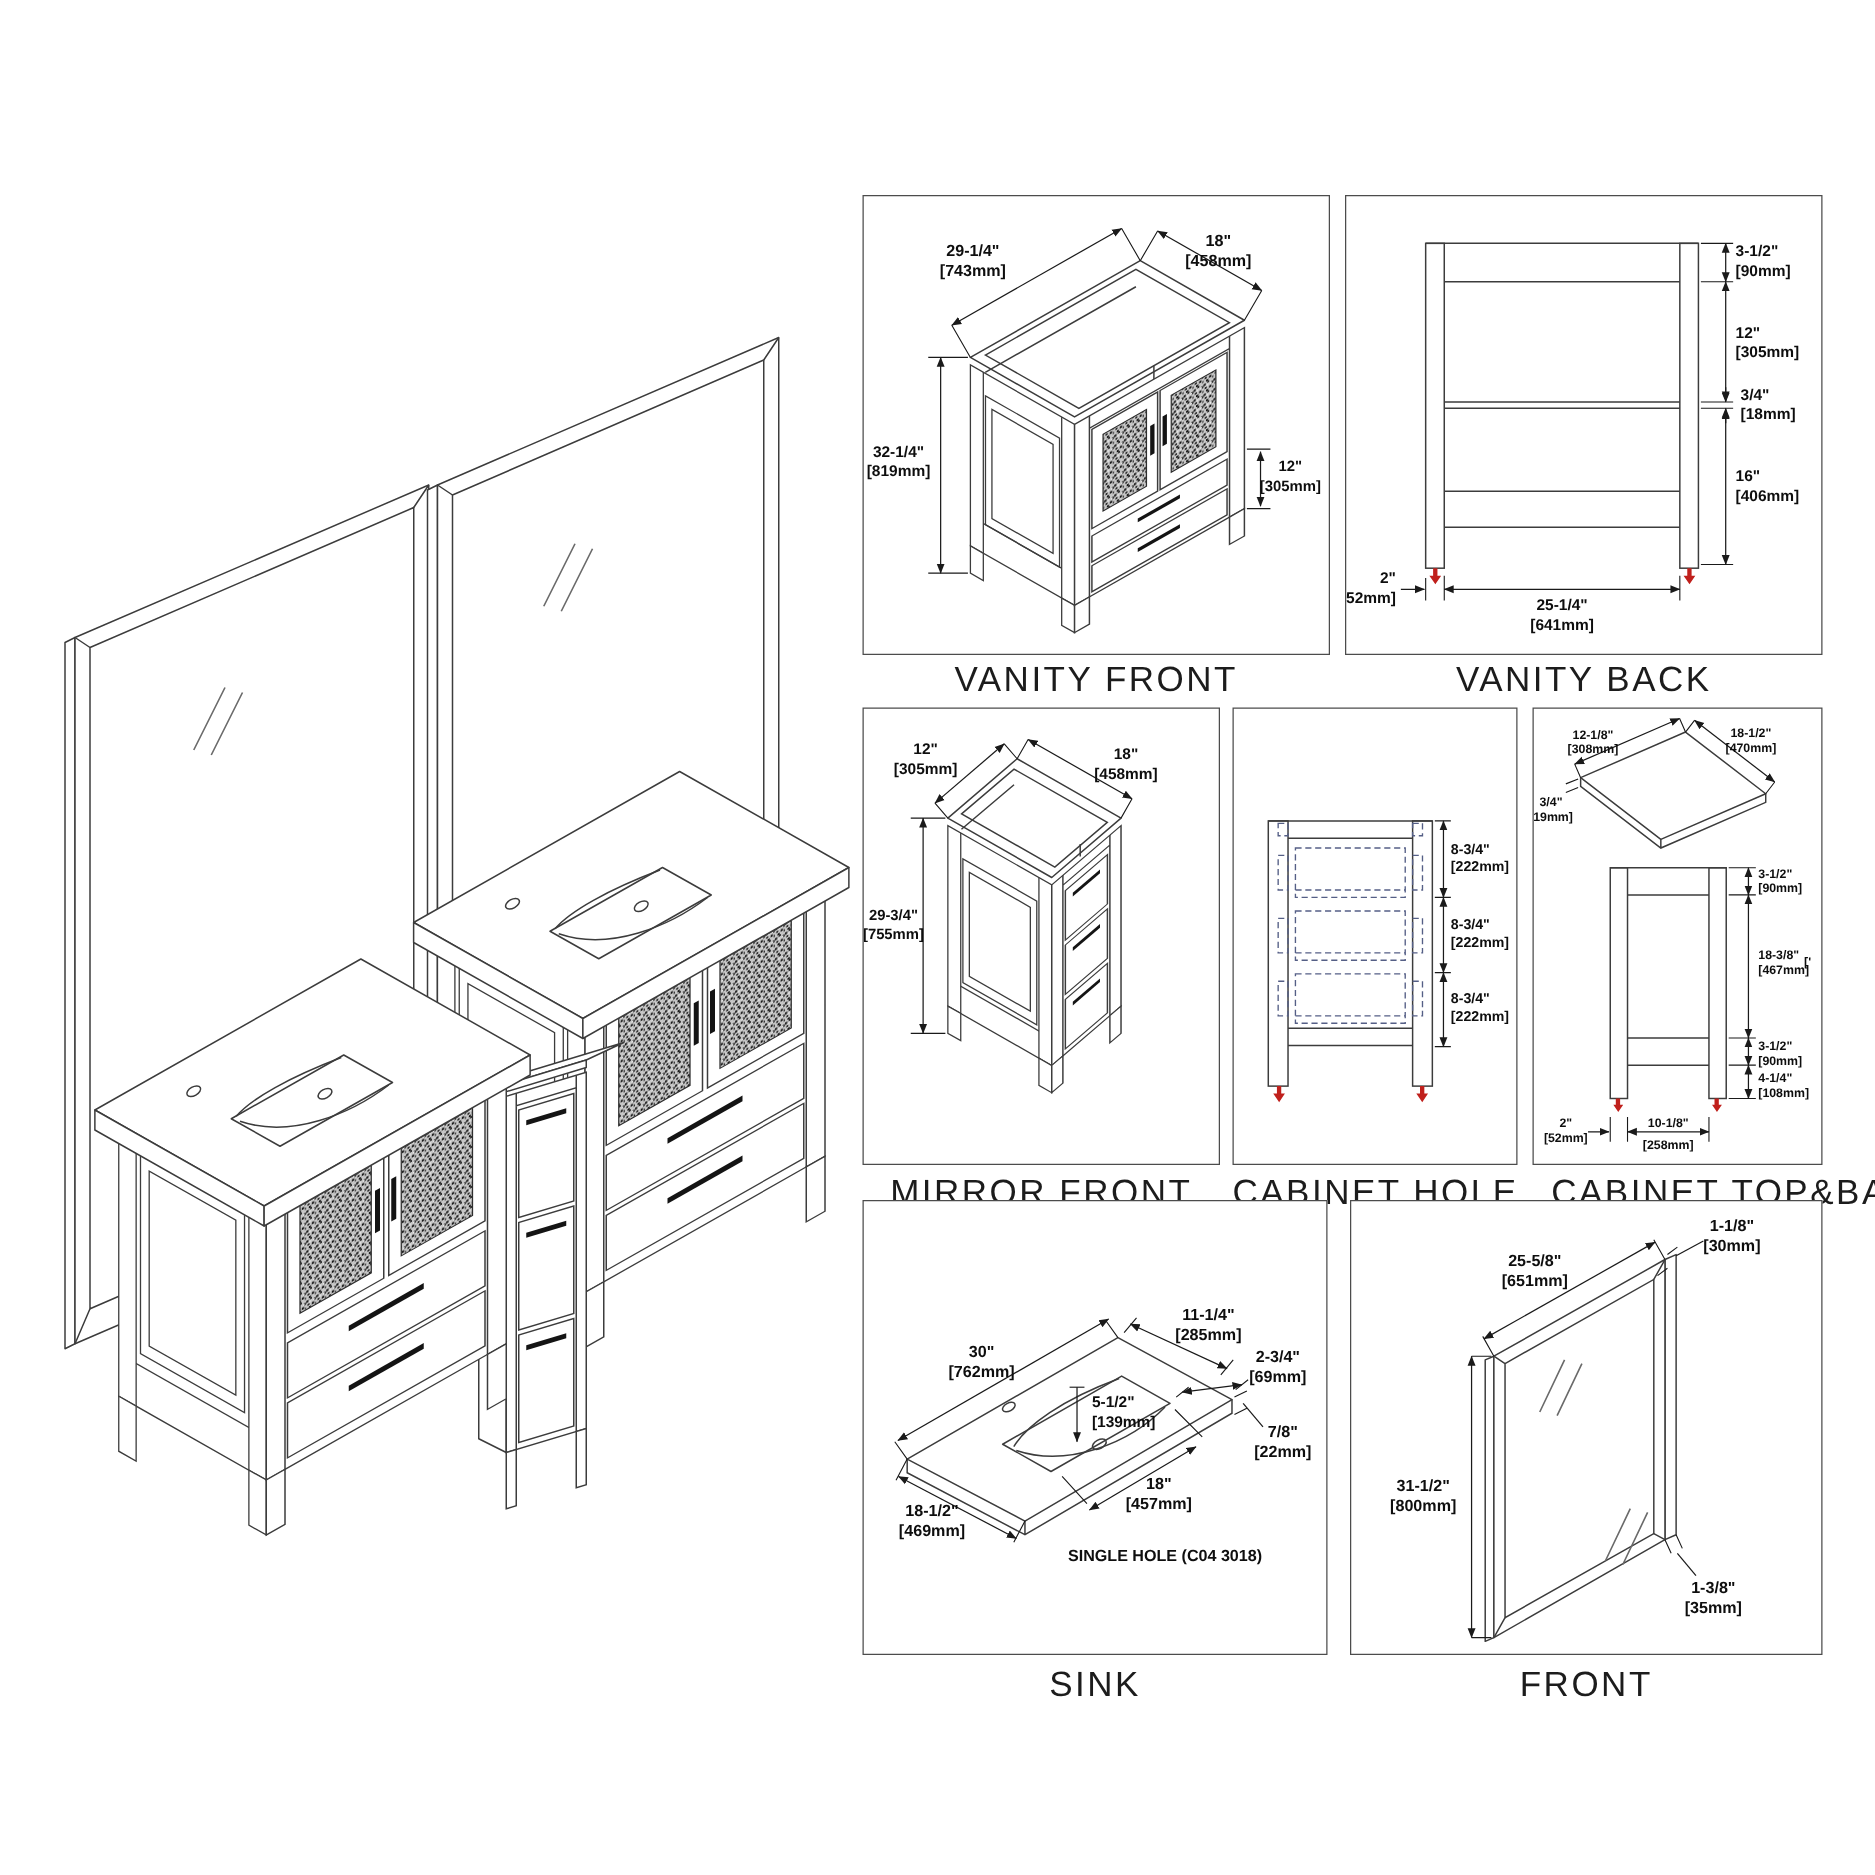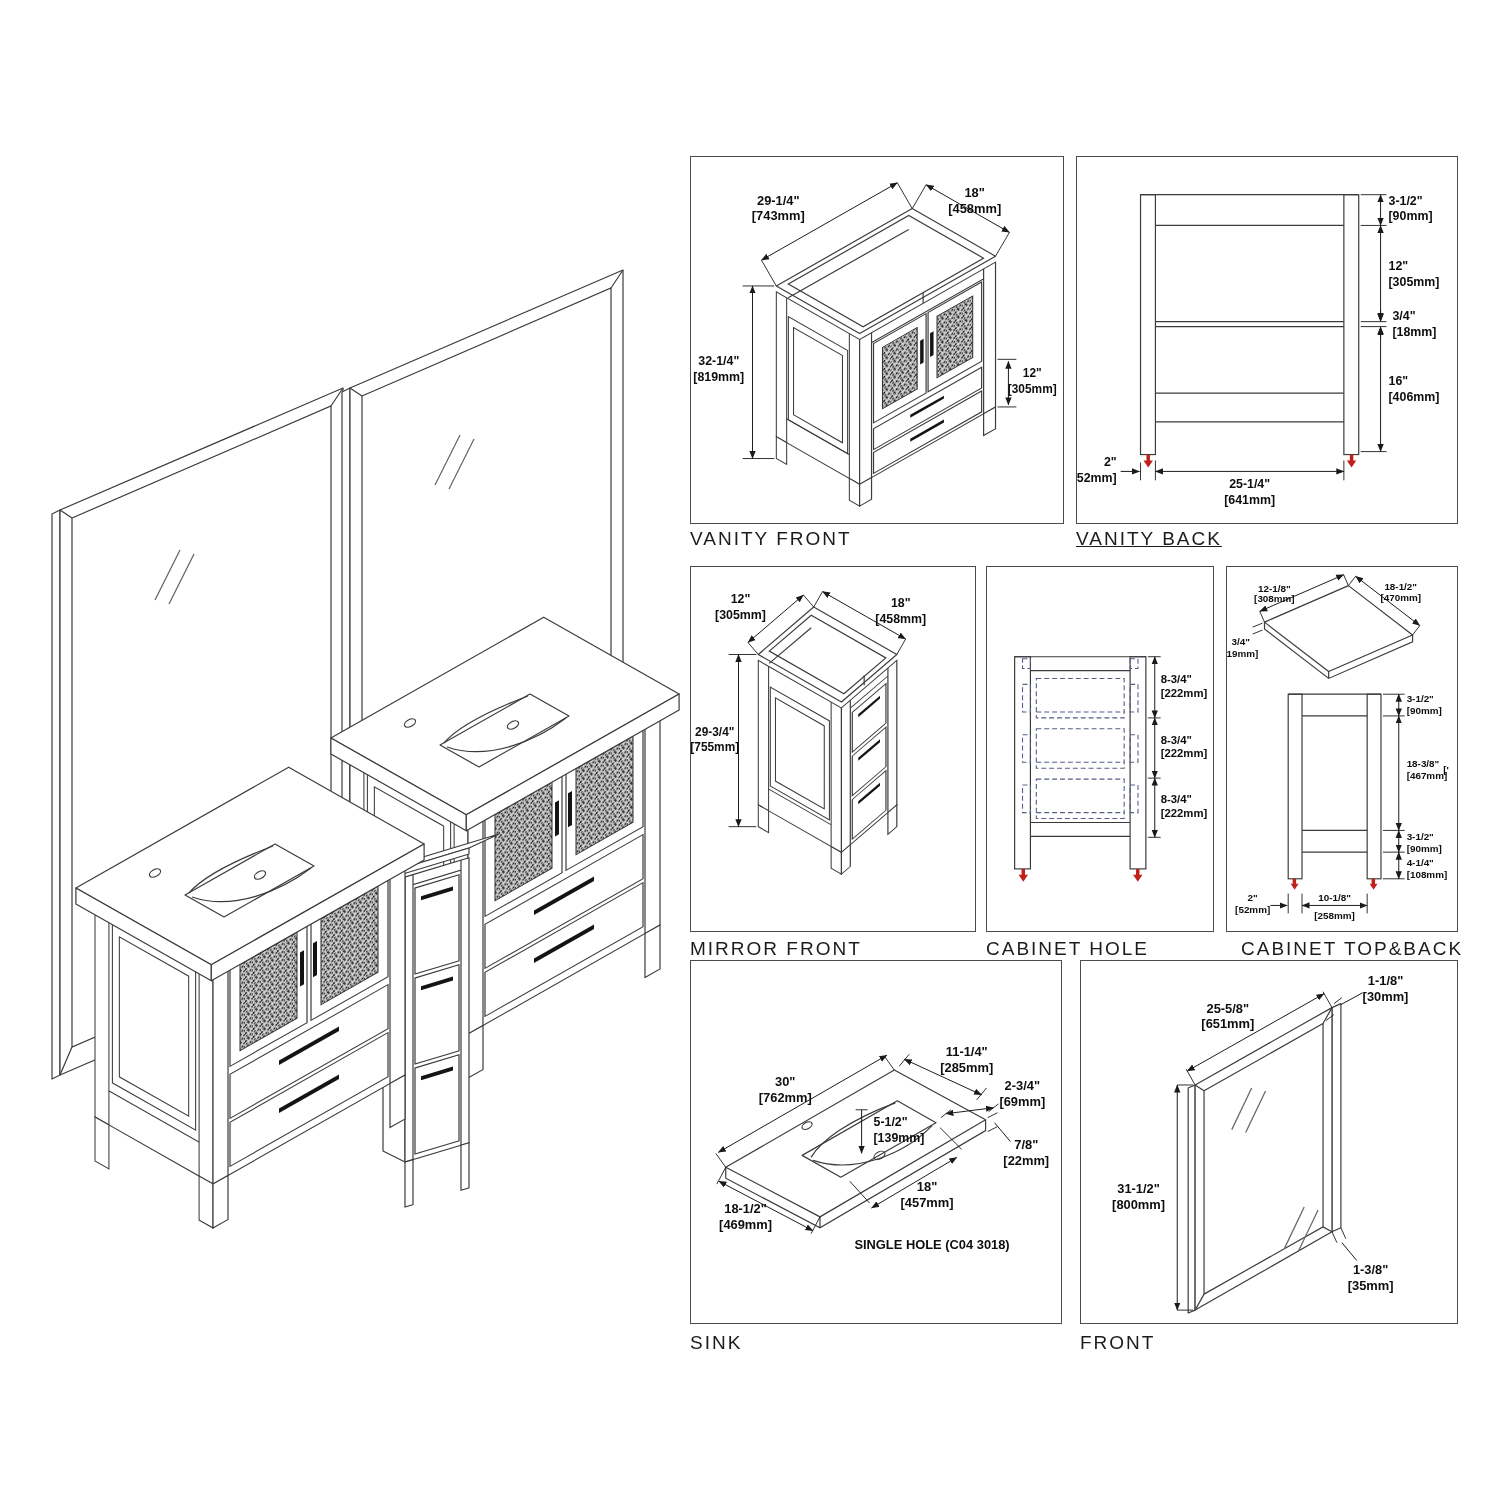--- a/index.html
+++ b/index.html
@@ -1,19 +1,19 @@
 <!DOCTYPE html>
 <html><head>
 <meta charset="utf-8">
 <style>
   html,body { margin:0; padding:0; background:#ffffff; }
   .stage { position:relative; width:1500px; height:1500px; background:#fff;
            font-family:"Liberation Sans", sans-serif; overflow:hidden; }
   .panel { position:absolute; border:1.5px solid #4c4c4c; background:#fff; box-sizing:border-box; }
-  .ptitle { position:absolute; font-size:19px; letter-spacing:2px;
+  .ptitle { position:absolute; text-align:center; font-size:28px; letter-spacing:2px;
             color:#1c1c1c; white-space:nowrap; font-weight:400; }
   svg { display:block; }
   .ln  { stroke:#3c3c3c; stroke-width:1.2; fill:none; }
   .fw  { fill:#ffffff; stroke:#3c3c3c; stroke-width:1.2; }
   .fwn { fill:#ffffff; stroke:#3c3c3c; stroke-width:1.2; stroke-linejoin:round; }
   .spk { fill:url(#spk); stroke:#2e2e2e; stroke-width:1; }
   .hd  { fill:#141414; stroke:none; }
   .dl  { stroke:#1a1a1a; stroke-width:1; fill:none; }
   .tick{ stroke:#1a1a1a; stroke-width:0.9; fill:none; }
   .dsh { stroke:#555f86; stroke-width:1.1; fill:none; stroke-dasharray:5 3; }
@@ -233,21 +233,21 @@
       <text class="dt125" x="314" y="246">[406mm]</text>
       <path class="tick" d="M79,306 L79,326 M269,306 L269,326 M64,308 L64,326"></path>
       <line class="dl" x1="79" y1="317" x2="269" y2="317" marker-start="url(#ah)" marker-end="url(#ah)"></line>
       <line class="dl" x1="44" y1="317" x2="63" y2="317" marker-end="url(#ah)"></line>
       <text class="dt125" x="174" y="334" text-anchor="middle">25-1/4"</text>
       <text class="dt125" x="174" y="350" text-anchor="middle">[641mm]</text>
       <text class="dt125" x="40" y="312" text-anchor="end">2"</text>
       <text class="dt125" x="40" y="328" text-anchor="end">[52mm]</text>
     </svg>
   </div>
-  <div class="ptitle" style="left:1076px;top:528px;width:382px;text-decoration:underline;">VANITY BACK</div>
+  <div class="ptitle" style="left:1076px;top:528px;width:382px;">VANITY BACK</div>
 
   <div class="panel" style="left:690px;top:566px;width:286px;height:366px;">
     <svg width="283" height="363" viewBox="0 0 286 366">
       <path class="fwn" d="M68,88 L124,40 L208,88 L152,136 Z"></path>
       <path class="ln" d="M79.1,84.6 L121.5,48.4 L196.9,91.4 L154.5,127.6 Z"></path>
       <path class="ln" d="M79,97 L121.5,61 M175,109 L175,119"></path>
       <g transform="matrix(0.8682,0.4961,0,1,68,88)">
         <rect class="fw" x="0" y="6" width="96.8" height="146"></rect>
         <path class="ln" d="M12,6 L12,152 M84.8,6 L84.8,152"></path>
         <rect class="ln" x="14" y="26" width="68.8" height="100"></rect>

